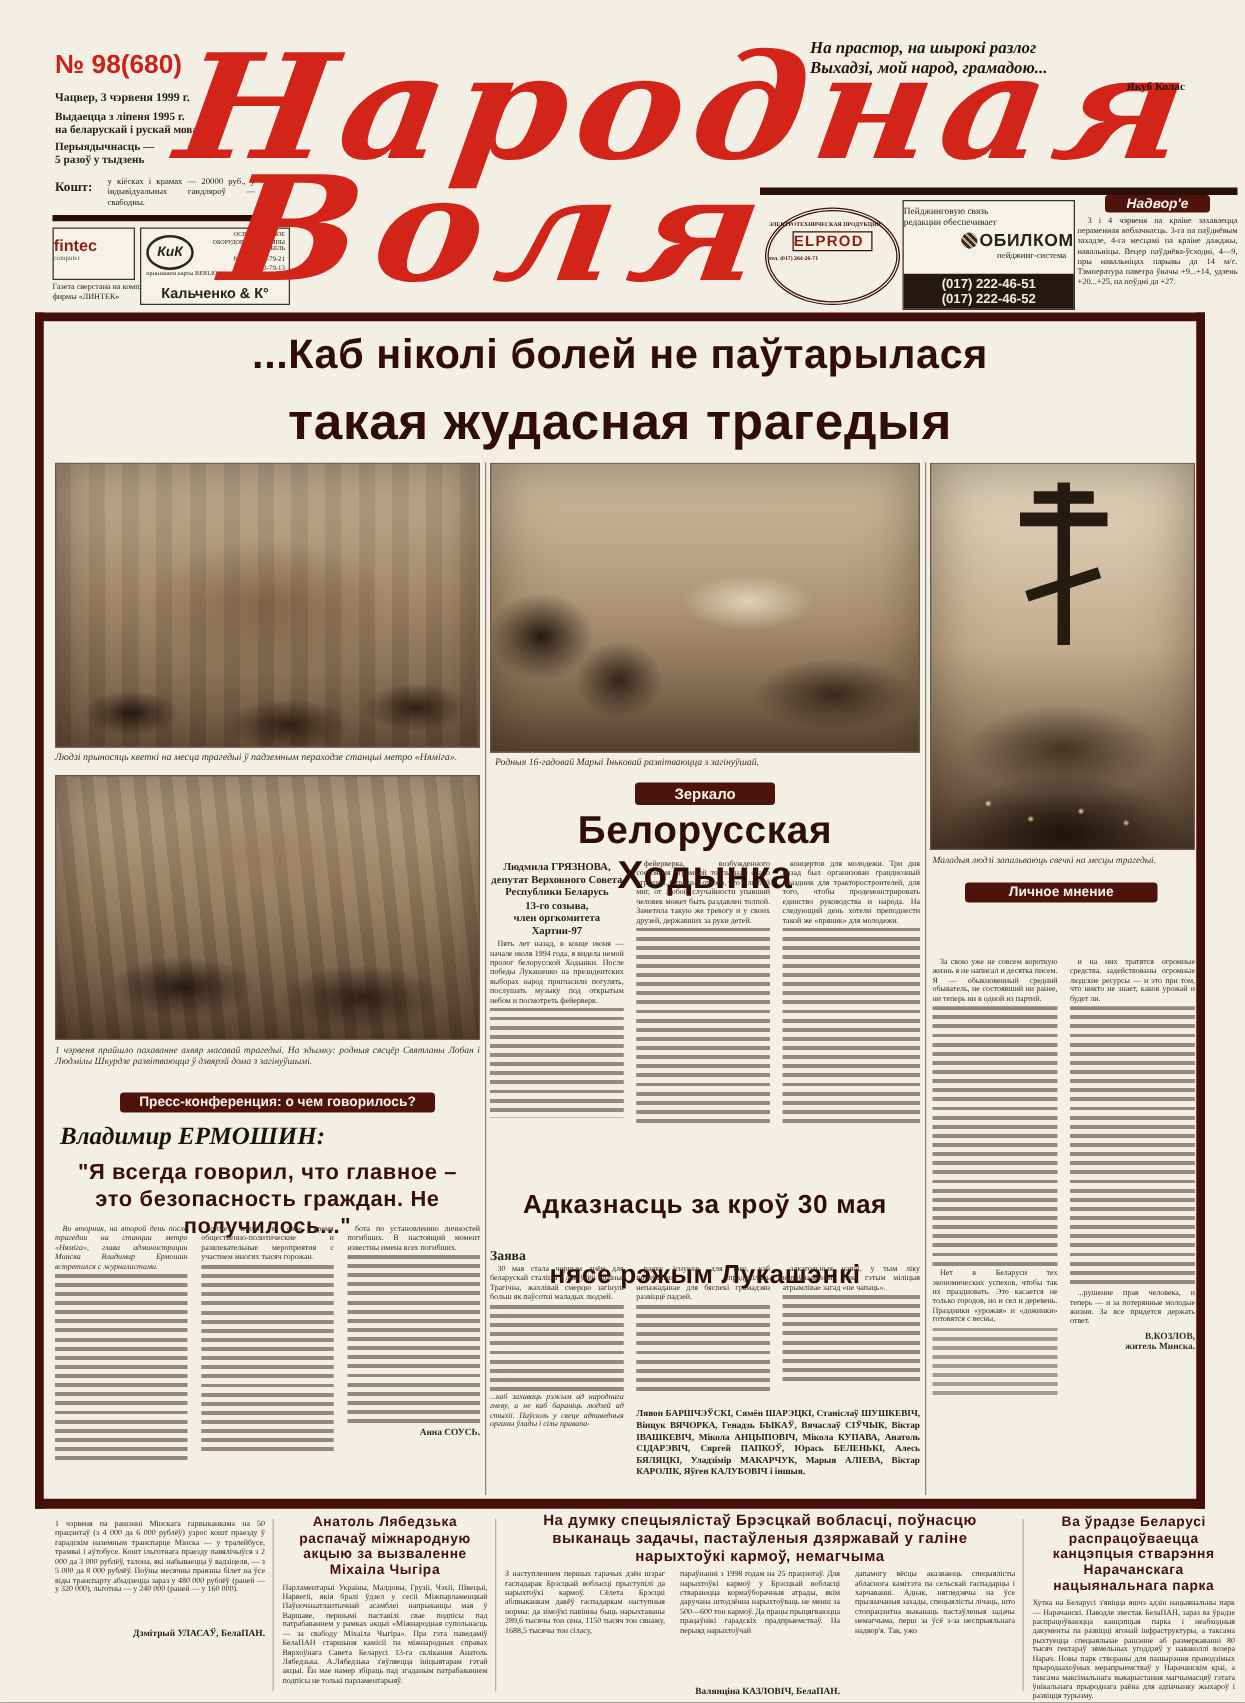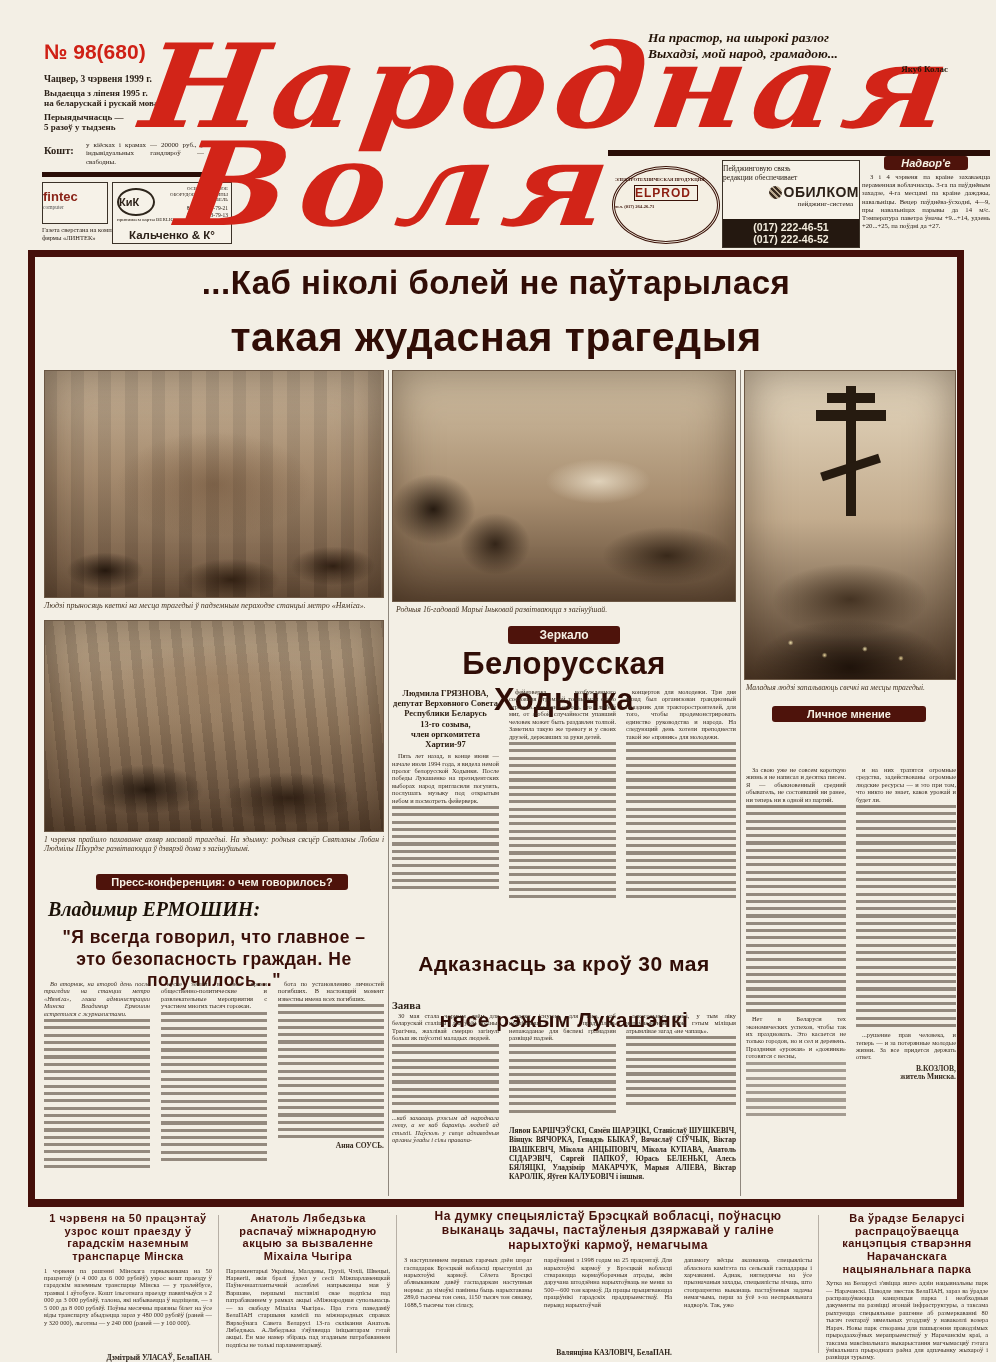--- a/index.html
+++ b/index.html
@@ -76,21 +76,21 @@
   <div class="abs" style="left:86px;top:141px;width:118px;font-size:7px;line-height:1.2;text-align:justify;">у кіёсках і крамах — 20000 руб., у індывідуальных гандляроў — свабодны.</div>
   <div class="abs bar" style="left:42px;top:172px;width:180px;height:5px;"></div>
 
   <div class="abs smallbox" style="left:42px;top:182px;width:64px;height:40px;">
     <div class="ctr" style="font-size:13px;font-weight:bold;color:#8a2418;margin-top:6px;font-family:'Liberation Sans',sans-serif;">fintec</div>
     <div class="ctr" style="font-size:5.5px;color:#555;">computer</div>
   </div>
   <div class="abs" style="left:42px;top:226px;width:94px;font-size:6.5px;line-height:1.2;">Газета сверстана на компьютерах фирмы «ЛИНТЕК»</div>
 
   <div class="abs smallbox" style="left:112px;top:182px;width:118px;height:60px;">
-    <div style="position:absolute;left:4px;top:5px;width:34px;height:24px;border:2px solid #2e261c;border-radius:50%;font-weight:bold;font-size:11px;line-height:24px;font-family:'Liberation Sans',sans-serif;">КиК</div>
+    <div style="position:absolute;left:4px;top:5px;width:34px;height:24px;border:2px solid #2e261c;border-radius:50%;text-align:center;font-weight:bold;font-size:11px;line-height:24px;font-family:'Liberation Sans',sans-serif;font-style:italic;">КиК</div>
     <div style="position:absolute;right:3px;top:3px;width:66px;font-size:4.8px;text-align:right;line-height:1.15;">ОСВЕТИТЕЛЬНОЕ ОБОРУДОВАНИЕ ЛАМПЫ КАБЕЛЬ</div>
     <div style="position:absolute;right:3px;top:22px;font-size:5.5px;">8-(017)-213-79-21</div>
     <div style="position:absolute;right:3px;top:29px;font-size:5.5px;">8-(017)-213-79-13</div>
     <div style="position:absolute;left:4px;top:34px;font-size:5px;">принимаем карты BERLIO</div>
     <div style="position:absolute;left:0;bottom:2px;width:100%;text-align:center;font-weight:bold;font-size:11.5px;font-family:'Liberation Sans',sans-serif;">Кальченко &amp; К°</div>
   </div>
 
   <div class="abs mast" style="left:152px;top:28px;font-size:116px;letter-spacing:6px;">Народная</div>
   <div class="abs mast" style="left:188px;top:126px;font-size:116px;letter-spacing:10px;">Воля</div>
 
@@ -240,21 +240,20 @@
       <div class="sig" style="margin-top:4px;">В.КОЗЛОВ,</div>
       <div class="sig">житель Минска.</div>
     </div>
   </div>
 
   <div class="rule-v" style="left:218px;top:1215px;height:138px;background:rgba(90,80,70,.4);"></div>
   <div class="rule-v" style="left:396px;top:1215px;height:138px;background:rgba(90,80,70,.4);"></div>
   <div class="rule-v" style="left:818px;top:1215px;height:138px;background:rgba(90,80,70,.4);"></div>
 
   <div class="col" style="left:44px;top:1212px;width:168px;">
-    <div class="hl-main" style="font-size:11px;line-height:1.15;color:#45100a;">1 чэрвеня на 50 працэнтаў узрос кошт праезду ў гарадскім наземным транспарце Мінска</div>
     <div class="bodytxt" style="margin-top:4px;height:86px;overflow:hidden;">1 чэрвеня па рашэнні Мінскага гарвыканкама на 50 працэнтаў (з 4 000 да 6 000 рублёў) узрос кошт праезду ў гарадскім наземным транспарце Мінска — у тралейбусе, трамваі і аўтобусе. Кошт ільготнага праезду павялічыўся з 2 000 да 3 000 рублёў, талона, які набываецца ў вадзіцеля, — з 5 000 да 8 000 рублёў. Поўны месячны праязны білет на ўсе віды транспарту абыдзецца зараз у 480 000 рублёў (раней — у 320 000), льготны — у 240 000 (раней — у 160 000).</div>
     <div class="sig">Дзмітрый УЛАСАЎ, БелаПАН.</div>
   </div>
 
   <div class="col" style="left:226px;top:1212px;width:164px;">
     <div class="hl-main" style="font-size:11px;line-height:1.15;color:#45100a;">Анатоль Лябедзька распачаў міжнародную акцыю за вызваленне Міхаіла Чыгіра</div>
     <div class="bodytxt" style="margin-top:4px;height:96px;overflow:hidden;">Парламентарыі Украіны, Малдовы, Грузіі, Чэхіі, Швецыі, Нарвегіі, якія бралі ўдзел у сесіі Міжпарламенцкай Паўночнаатлантычнай асамблеі напрыканцы мая ў Варшаве, першымі паставілі свае подпісы пад патрабаваннем у рамках акцыі «Міжнародная супольнасць — за свабоду Міхаіла Чыгіра». Пра гэта паведаміў БелаПАН старшыня камісіі па міжнародных справах Вярхоўнага Савета Беларусі 13-га склікання Анатоль Лябедзька. А.Лябедзька з'яўляецца ініцыятарам гэтай акцыі. Ён мае намер збіраць пад згаданым патрабаваннем подпісы не толькі парламентарыяў.</div>
 
   </div>
 

